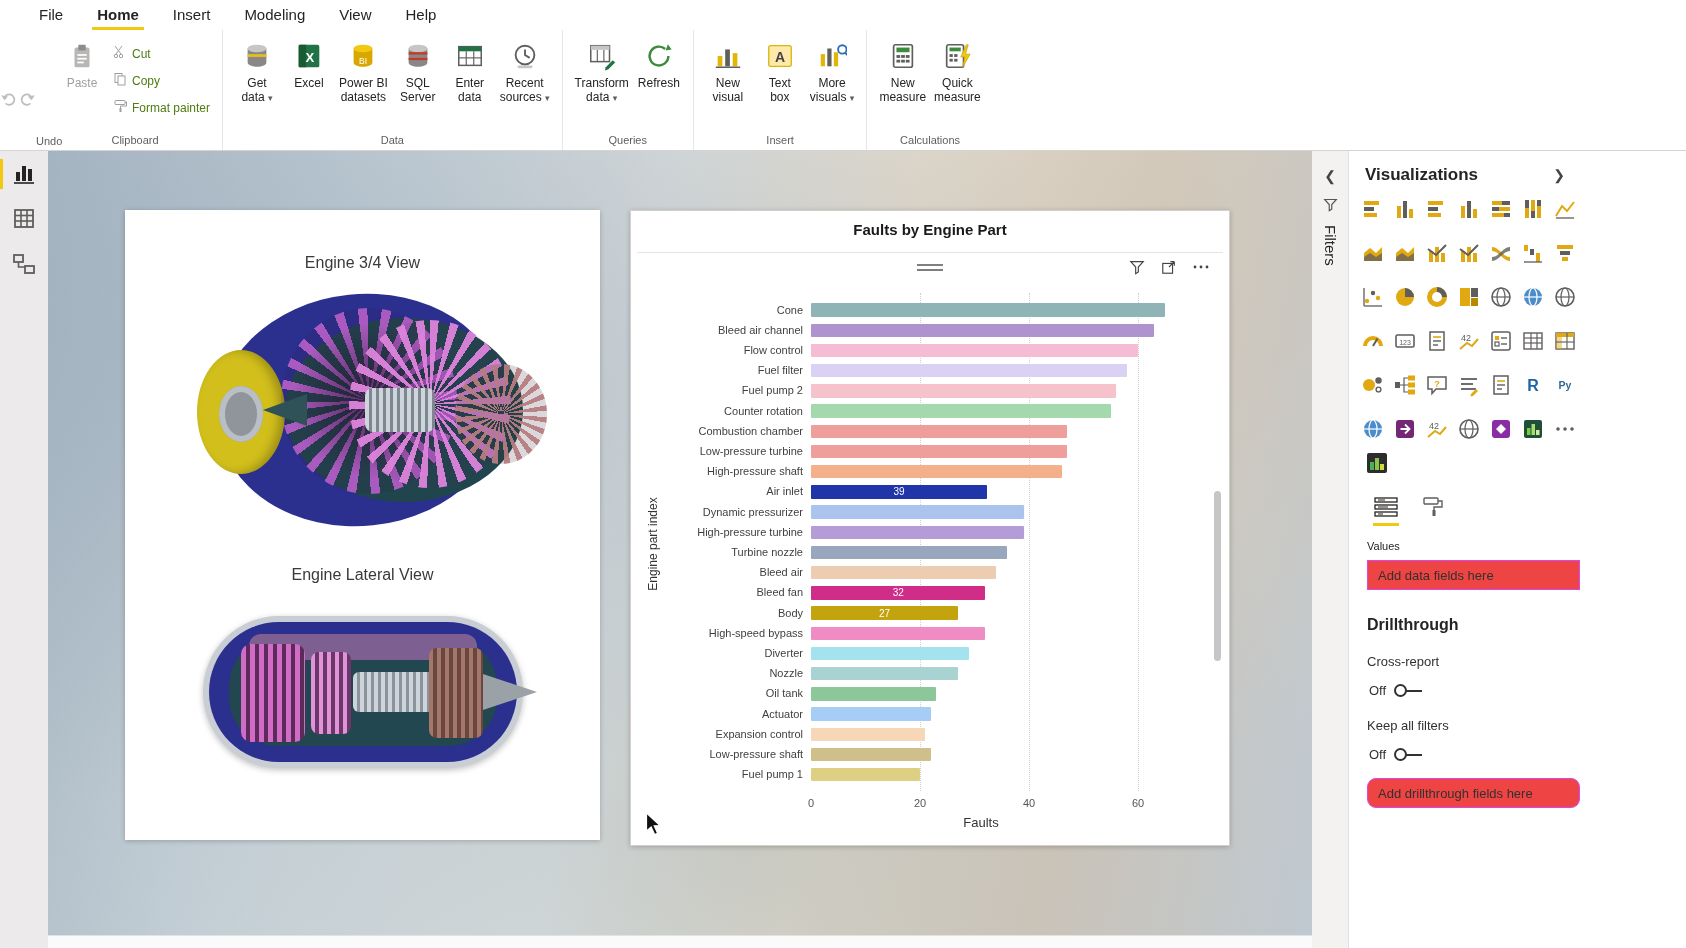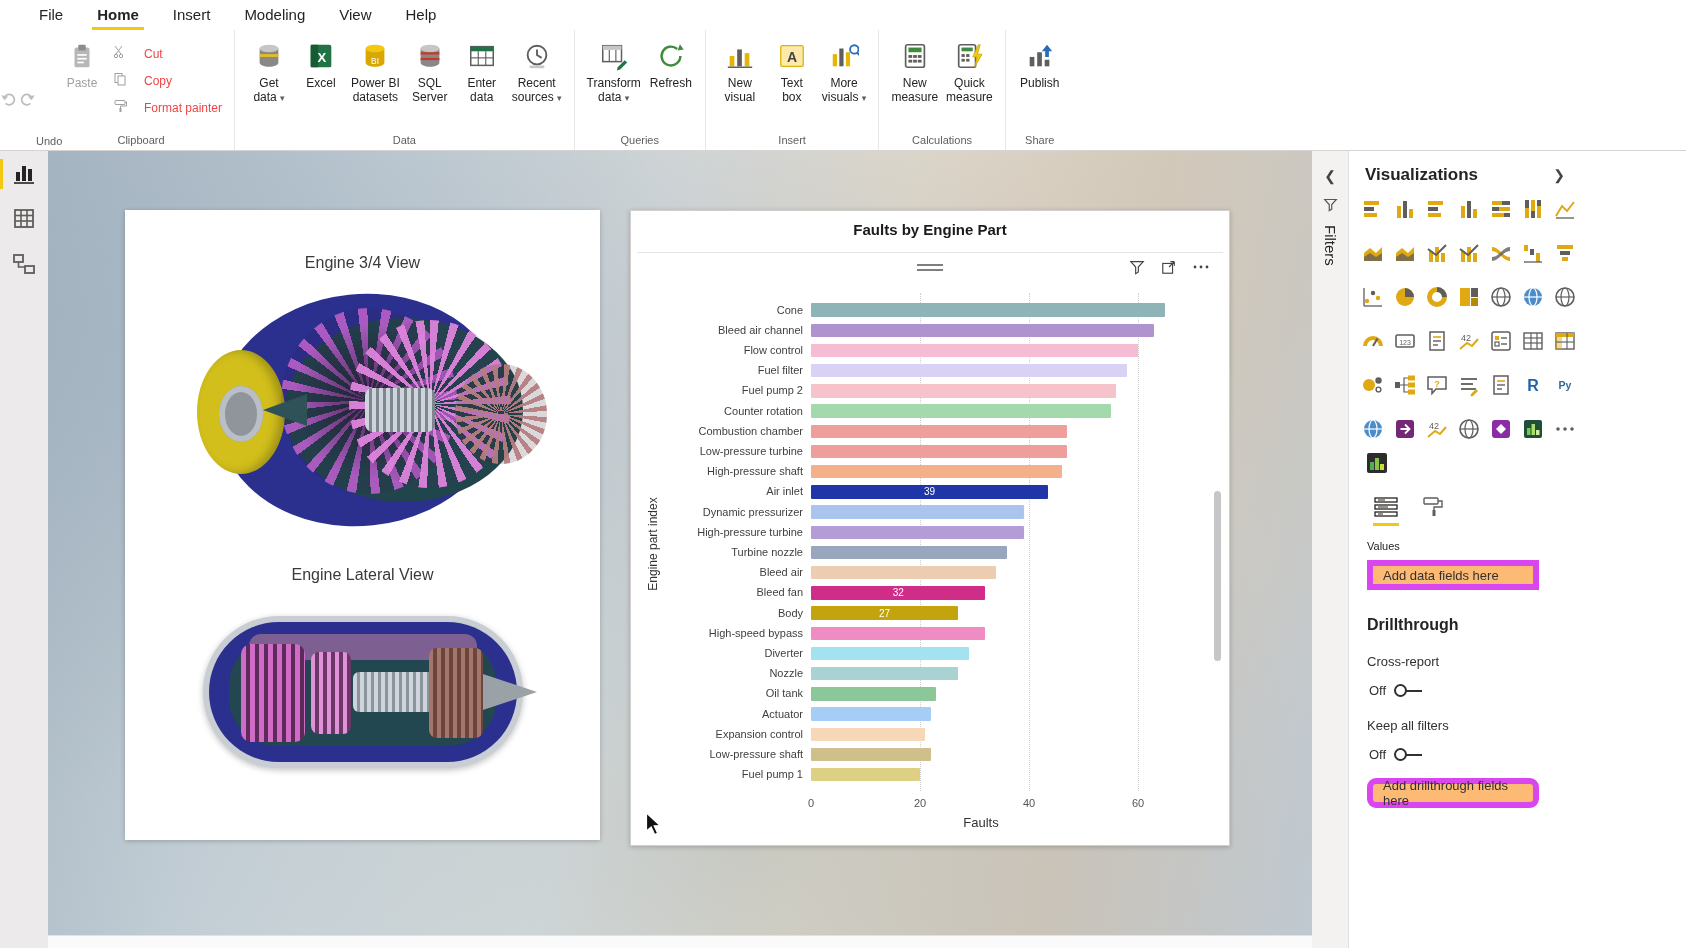--- a/index.html
+++ b/index.html
@@ -20,21 +20,21 @@
   .undo-col .ulabel { margin-top:auto; font-size:11px; color:#605e5c; padding-bottom:3px; }
   .ribbon-group { display:flex; flex-direction:column; padding:0 8px; border-left:1px solid #e8e6e4; }
   .ribbon-group:first-of-type { border-left:none; }
   .group-buttons { flex:1; display:flex; align-items:flex-start; padding-top:6px; }
   .group-label { text-align:center; font-size:11px; color:#605e5c; padding:2px 0 4px; }
   .rbtn { display:flex; flex-direction:column; align-items:center; min-width:52px; max-width:70px; padding:4px 4px 0; font-size:12px; color:#252423; text-align:center; cursor:default; }
   .rbtn .ric { width:32px; height:32px; display:flex; align-items:center; justify-content:center; }
   .rbtn .rlab { line-height:14px; margin-top:4px; }
   .rbtn.disabled { color:#a19f9d; }
   .small-col { display:flex; flex-direction:column; gap:8px; padding:8px 4px 0; }
-  .sbtn { display:flex; align-items:center; gap:16px; font-size:12px; color:#ef4444; white-space:nowrap; }
+  .sbtn { display:flex; align-items:center; gap:4px; font-size:12px; color:#4d7c0f; white-space:nowrap; }
   .caret { font-size:9px; color:#605e5c; }
 
   
   .left-rail { position:absolute; top:151px; left:0; width:48px; bottom:0; background:#eceaea; z-index:20; }
   .rail-item { width:48px; height:46px; display:flex; align-items:center; justify-content:center; position:relative; cursor:default; }
   .rail-item.selected::before { content:""; position:absolute; left:0; top:8px; bottom:8px; width:3px; background:#f2c811; }
 
   
   .canvas { position:absolute; top:151px; left:48px; width:1264px; height:797px;
     background:
@@ -103,21 +103,21 @@
   .vp-head { display:flex; align-items:center; width:210px; }
   .vp-title { font-size:17px; color:#252423; font-weight:600; flex:1; padding-left:6px; }
   .vp-chevron { font-size:14px; color:#444; cursor:pointer; padding:0 4px; }
   .viz-grid { margin-top:12px; width:228px; display:flex; flex-wrap:wrap; gap:20px 8px; padding-left:2px; }
   .viz-icon { width:24px; height:24px; display:flex; align-items:center; justify-content:center; cursor:pointer; border-radius:2px; }
   .custom-viz-row { margin:10px 0 0 6px; }
   .vp-tabs { display:flex; gap:22px; margin:16px 0 0 14px; }
   .vp-tab { display:flex; flex-direction:column; align-items:center; cursor:pointer; padding-bottom:4px; }
   .vp-tab.selected { border-bottom:3px solid #f2c811; }
   .vp-section-label { font-size:11px; color:#252423; margin:14px 0 8px 8px; }
-  .field-well { width:172px; margin-left:8px; border:6px solid #d946ef; background:#fdba74; height:30px; display:flex; align-items:center; padding:0 10px; font-size:13px; color:#323130; cursor:pointer; }
+  .field-well { width:213px; margin-left:8px; border:1px solid #d946ef; background:#ef4444; height:30px; display:flex; align-items:center; padding:0 10px; font-size:13px; color:#323130; cursor:pointer; }
   .drill-title { font-size:16px; font-weight:bold; color:#252423; margin:26px 0 0 8px; }
   .drill-label { font-size:13px; color:#323130; margin:20px 0 0 8px; }
   .toggle-row { display:flex; align-items:center; gap:8px; margin:14px 0 0 10px; font-size:13px; color:#323130; }
   .toggle { display:inline-flex; align-items:center; cursor:pointer; }
   .toggle .knob { width:13px; height:13px; border:2px solid #323130; border-radius:50%; background:#fff; }
   .toggle .track { width:16px; height:2px; background:#323130; margin-left:-1px; }
   .drill-well { margin-top:16px;border-radius:9px; }
 
   .bottom-bar { position:absolute; left:48px; top:935px; width:1264px; height:13px; background:#fafafa; border-top:1px solid #e2e2e2; z-index:22; }
 
@@ -397,38 +397,20 @@
                   <path d="M26 4 L20 17 h4.5 L22 28 L30 14 h-5 L28 4 Z" fill="#f2c811" stroke="#caa50a" stroke-width=".8"></path>
                 </svg>
               </div>
               <div class="rlab">
                 <div>Quick</div>
                 <div>measure</div>
               </div>
             </div>
           </div>
           <div class="group-label">Calculations</div>
-        </div>
-        <div class="ribbon-group">
-          <div class="group-buttons">
-            <div class="rbtn">
-              <div class="ric">
-                <svg width="30" height="30" viewBox="0 0 32 32">
-                  <rect x="5" y="17" width="5" height="10" fill="#605e5c"></rect>
-                  <rect x="13" y="12" width="5" height="15" fill="#605e5c"></rect>
-                  <rect x="21" y="20" width="5" height="7" fill="#605e5c"></rect>
-                  <path d="M23.5 4 L29 11 h-3.5 v6 h-4 v-6 H18 Z" fill="#2b6cb8"></path>
-                </svg>
-              </div>
-              <div class="rlab">
-                <div>Publish</div>
-              </div>
-            </div>
-          </div>
-          <div class="group-label">Share</div>
         </div>
       </div>
   </div>
 
   <div class="left-rail">
       <div class="rail-item selected">
         <div><svg width="26" height="26" viewBox="0 0 26 26">
             <rect x="5" y="13" width="4" height="9" fill="#252423"></rect>
             <rect x="11" y="7" width="4" height="15" fill="#252423"></rect>
             <rect x="17" y="10" width="4" height="12" fill="#252423"></rect>
@@ -528,21 +510,21 @@
           <div class="bar" style="left: 180px; top: 173.15px; width: 305.2px; background: rgb(246, 195, 204);"></div>
           <div class="bar-label" style="left: 2px; top: 192.5px;">Counter rotation</div>
           <div class="bar" style="left: 180px; top: 193.35px; width: 299.75px; background: rgb(164, 217, 174);"></div>
           <div class="bar-label" style="left: 2px; top: 212.7px;">Combustion chamber</div>
           <div class="bar" style="left: 180px; top: 213.55px; width: 256.15px; background: rgb(239, 159, 155);"></div>
           <div class="bar-label" style="left: 2px; top: 232.9px;">Low-pressure turbine</div>
           <div class="bar" style="left: 180px; top: 233.75px; width: 256.15px; background: rgb(239, 159, 155);"></div>
           <div class="bar-label" style="left: 2px; top: 253.1px;">High-pressure shaft</div>
           <div class="bar" style="left: 180px; top: 253.95px; width: 250.7px; background: rgb(243, 176, 139);"></div>
           <div class="bar-label" style="left: 2px; top: 273.3px;">Air inlet</div>
-          <div class="bar" style="left: 180px; top: 274.15px; width: 237px; background: rgb(31, 53, 168);">
+          <div class="bar" style="left: 180px; top: 274.15px; width: 176px; background: rgb(31, 53, 168);">
             <span>39</span>
           </div>
           <div class="bar-label" style="left: 2px; top: 293.5px;">Dynamic pressurizer</div>
           <div class="bar" style="left: 180px; top: 294.35px; width: 212.55px; background: rgb(170, 196, 238);"></div>
           <div class="bar-label" style="left: 2px; top: 313.7px;">High-pressure turbine</div>
           <div class="bar" style="left: 180px; top: 314.55px; width: 212.55px; background: rgb(180, 157, 214);"></div>
           <div class="bar-label" style="left: 2px; top: 333.9px;">Turbine nozzle</div>
           <div class="bar" style="left: 180px; top: 334.75px; width: 196.2px; background: rgb(152, 167, 189);"></div>
           <div class="bar-label" style="left: 2px; top: 354.1px;">Bleed air</div>
           <div class="bar" style="left: 180px; top: 354.95px; width: 185.3px; background: rgb(237, 205, 178);"></div>

